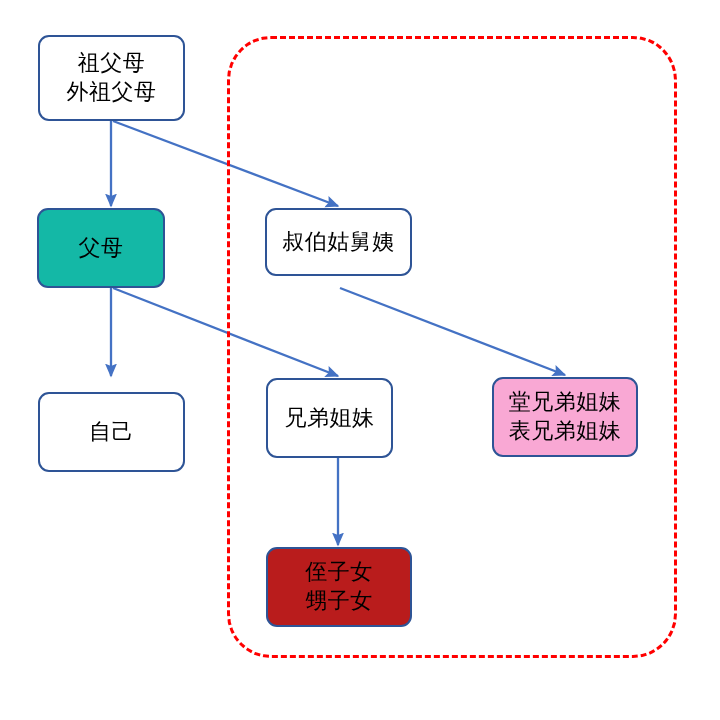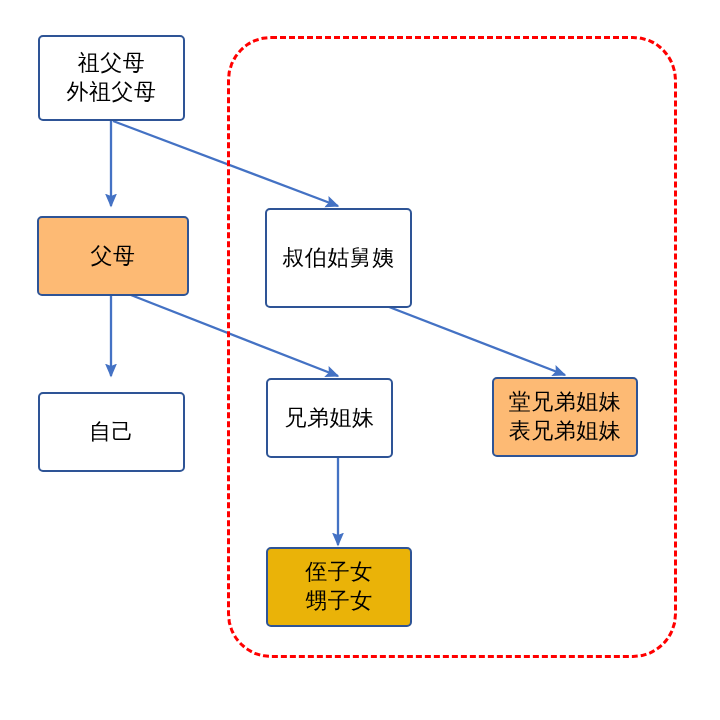--- a/index.html
+++ b/index.html
@@ -3,21 +3,21 @@
 <meta charset="utf-8">
 <style>
   html,body{margin:0;padding:0;background:#ffffff;}
   body{font-family:"Liberation Sans","DejaVu Sans",sans-serif;}
   #canvas{position:relative;width:720px;height:720px;background:#ffffff;overflow:hidden;}
   #edges{position:absolute;left:0;top:0;width:720px;height:720px;pointer-events:none;}
   .node{
     position:absolute;
     box-sizing:border-box;
     border:2.2px solid #2E5496;
-    border-radius:5px;
+    border-radius:11px;
     background:#ffffff;
     display:flex;
     align-items:center;
     justify-content:center;
     text-align:center;
     color:#000000;
     font-size:22px;
     line-height:1.30;
     letter-spacing:0.5px;
     white-space:pre-line;
@@ -57,23 +57,23 @@
         <line x1="340" y1="288" x2="565" y2="375" marker-end="url(#arrowhead)" stroke="#4472C4"></line>
         <line x1="338" y1="458" x2="338" y2="545" marker-end="url(#arrowhead)" stroke="#4472C4"></line>
       </g>
   </svg>
 
   <div class="region-box" style="left: 227px; top: 36px; width: 450px; height: 622px; border-color: rgb(255, 0, 0);"></div>
 
   <div id="node-layer">
       <div class="node" style="left: 38px; top: 35px; width: 147px; height: 86px; border-color: rgb(46, 84, 150); background: rgb(255, 255, 255); color: rgb(0, 0, 0);">祖父母
 外祖父母</div>
-      <div class="node" style="left: 37px; top: 216px; width: 152px; height: 80px; border-color: rgb(46, 84, 150); background: #fdba74; color: rgb(0, 0, 0);">父母</div>
-      <div class="node" style="left: 265px; top: 208px; width: 147px; height: 100px; border-color: rgb(46, 84, 150); background: rgb(255, 255, 255); color: rgb(0, 0, 0);">叔伯姑舅姨</div>
+      <div class="node" style="left: 37px; top: 208px; width: 128px; height: 80px; border-color: rgb(46, 84, 150); background: #14b8a6; color: rgb(0, 0, 0);">父母</div>
+      <div class="node" style="left: 265px; top: 208px; width: 147px; height: 68px; border-color: rgb(46, 84, 150); background: rgb(255, 255, 255); color: rgb(0, 0, 0);">叔伯姑舅姨</div>
       <div class="node" style="left: 38px; top: 378px; width: 147px; height: 80px; border-color: rgb(46, 84, 150); background: rgb(255, 255, 255); color: rgb(0, 0, 0); margin-top: 14px;">自己</div>
       <div class="node" style="left: 266px; top: 378px; width: 127px; height: 80px; border-color: rgb(46, 84, 150); background: rgb(255, 255, 255); color: rgb(0, 0, 0);">兄弟姐妹</div>
-      <div class="node" style="left: 492px; top: 377px; width: 146px; height: 80px; border-color: rgb(46, 84, 150); background: #fdba74; color: rgb(0, 0, 0);">堂兄弟姐妹
+      <div class="node" style="left: 492px; top: 377px; width: 146px; height: 80px; border-color: rgb(46, 84, 150); background: #f9a8d4; color: rgb(0, 0, 0);">堂兄弟姐妹
 表兄弟姐妹</div>
-      <div class="node" style="left: 266px; top: 547px; width: 146px; height: 80px; border-color: rgb(46, 84, 150); background: #eab308; color: rgb(0, 0, 0); text-align: right;">侄子女
+      <div class="node" style="left: 266px; top: 547px; width: 146px; height: 80px; border-color: rgb(46, 84, 150); background: #b91c1c; color: rgb(0, 0, 0); text-align: right;">侄子女
 甥子女</div>
     </div>
 
 </div>
 
 </body></html>

